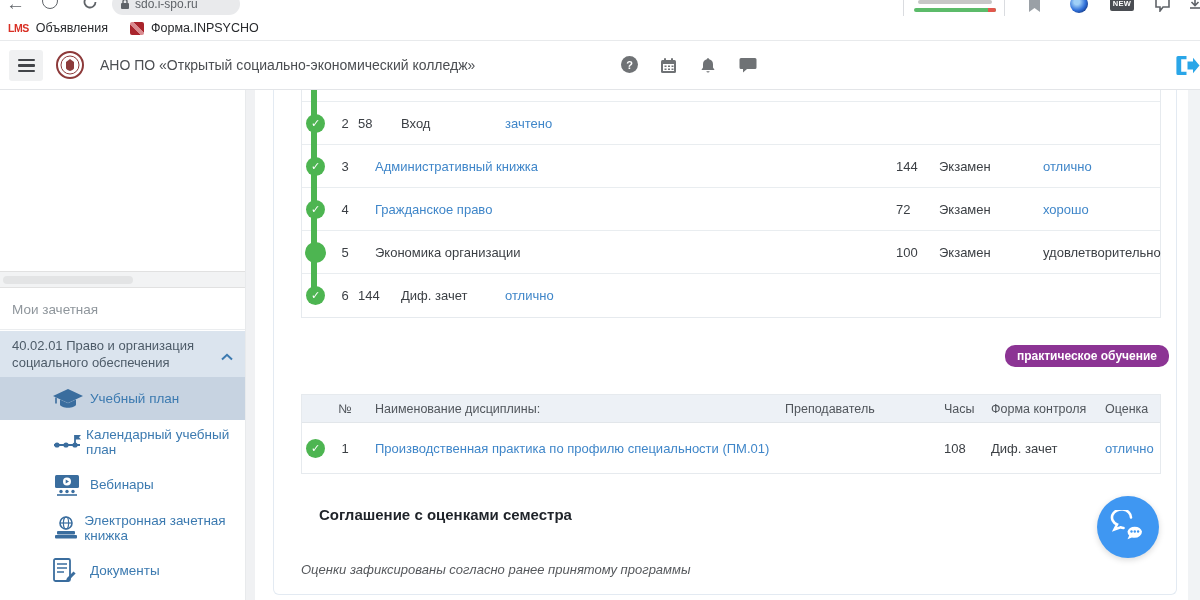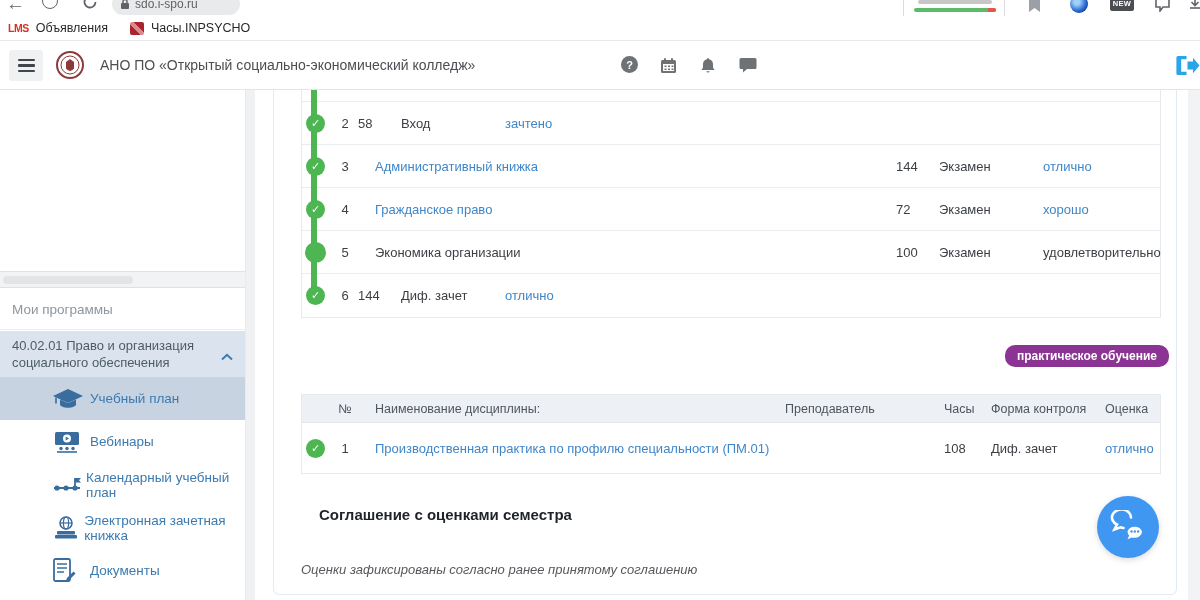--- a/index.html
+++ b/index.html
@@ -140,21 +140,21 @@
           <path d="M7 1v8M3.5 6 7 9.5 10.5 6" fill="none" stroke="#5f6368" stroke-width="1.6"></path>
           <path d="M2 12h10" stroke="#5f6368" stroke-width="1.6"></path>
         </svg>
     </span>
   </div>
 
   <div class="bookmarks">
     <span class="lms-logo">LMS</span>
     <span class="bm-label">Объявления</span>
     <span class="shield-fav"></span>
-    <span class="bm-label">Часы.INPSYCHO</span>
+    <span class="bm-label">Форма.INPSYCHO</span>
   </div>
 
   <div class="app-header">
     <div class="hamburger">
         <i></i>
         <i></i>
         <i></i>
       </div>
     <span class="org-logo">
       <svg width="28" height="28" viewBox="0 0 28 28">
@@ -191,21 +191,21 @@
           <path d="M4 2h8.5v3.2H7.2v12.6h5.3V21H4a1.6 1.6 0 0 1-1.6-1.6V3.6A1.6 1.6 0 0 1 4 2z" fill="#2aa6e8"></path>
           <path d="M13.5 7.6h5.5V3.8l6.5 7.7-6.5 7.7v-3.8h-5.5z" fill="#2aa6e8"></path>
         </svg>
     </span>
   </div>
 
   <div class="sidebar">
     <div class="sb-hscroll">
         <i></i>
       </div>
-    <div class="sb-title">Мои программы</div>
+    <div class="sb-title">Мои зачетная</div>
     <div class="sb-program">
       <span>40.02.01 Право и организация социального обеспечения</span>
       <span class="sb-chevron">
         <svg width="12" height="8" viewBox="0 0 12 8">
             <path d="M1 6.5 6 1.8l5 4.7" fill="none" stroke="#3c7ab0" stroke-width="2"></path>
           </svg>
       </span>
     </div>
     <div class="sb-items">
       <div class="sb-item active">
@@ -213,47 +213,47 @@
           <svg width="32" height="22" viewBox="0 0 32 22">
               <path d="M16 1 31 8l-15 7L1 8z" fill="#3a6d9e"></path>
               <path d="M8 11.5v5c0 1.8 4 3.2 8 3.2s8-1.4 8-3.2v-5l-8 3.7z" fill="#3a6d9e"></path>
               <path d="M4 9.5v6" stroke="#3a6d9e" stroke-width="1.6"></path>
             </svg>
         </span>
         <span class="sb-label">Учебный план</span>
       </div>
       <div class="sb-item">
         <span class="sb-ico">
+          <svg width="30" height="20" viewBox="0 0 30 20">
+              <path d="M2 13h26" stroke="#3a6d9e" stroke-width="2"></path>
+              <circle cx="5" cy="13" r="2.6" fill="#3a6d9e"></circle>
+              <circle cx="14" cy="13" r="2.6" fill="#3a6d9e"></circle>
+              <circle cx="23" cy="13" r="2.6" fill="#3a6d9e"></circle>
+              <path d="M23 12V3" stroke="#3a6d9e" stroke-width="1.8"></path>
+              <path d="M23 3h6l-2 2.3 2 2.3h-6z" fill="#3a6d9e"></path>
+            </svg>
+        </span>
+        <span class="sb-label">Календарный учебный план</span>
+      </div>
+      <div class="sb-item">
+        <span class="sb-ico">
           <svg width="30" height="22" viewBox="0 0 30 22">
               <rect x="3" y="1" width="24" height="13" rx="1.5" fill="#3a6d9e"></rect>
               <circle cx="15" cy="7.5" r="4" fill="#fff"></circle>
               <path d="M13.7 5.5 17 7.5l-3.3 2z" fill="#3a6d9e"></path>
               <circle cx="9" cy="17.5" r="1.7" fill="#3a6d9e"></circle>
               <circle cx="15" cy="17.5" r="1.7" fill="#3a6d9e"></circle>
               <circle cx="21" cy="17.5" r="1.7" fill="#3a6d9e"></circle>
               <path d="M5 21h20" stroke="#3a6d9e" stroke-width="1.6"></path>
             </svg>
         </span>
         <span class="sb-label">Вебинары</span>
       </div>
       <div class="sb-item">
         <span class="sb-ico">
-          <svg width="30" height="20" viewBox="0 0 30 20">
-              <path d="M2 13h26" stroke="#3a6d9e" stroke-width="2"></path>
-              <circle cx="5" cy="13" r="2.6" fill="#3a6d9e"></circle>
-              <circle cx="14" cy="13" r="2.6" fill="#3a6d9e"></circle>
-              <circle cx="23" cy="13" r="2.6" fill="#3a6d9e"></circle>
-              <path d="M23 12V3" stroke="#3a6d9e" stroke-width="1.8"></path>
-              <path d="M23 3h6l-2 2.3 2 2.3h-6z" fill="#3a6d9e"></path>
-            </svg>
-        </span>
-        <span class="sb-label">Календарный учебный план</span>
-      </div>
-      <div class="sb-item">
-        <span class="sb-ico">
           <svg width="28" height="24" viewBox="0 0 28 24">
               <circle cx="14" cy="7" r="6" fill="none" stroke="#3a6d9e" stroke-width="1.6"></circle>
               <ellipse cx="14" cy="7" rx="2.6" ry="6" fill="none" stroke="#3a6d9e" stroke-width="1.2"></ellipse>
               <path d="M8 7h12" stroke="#3a6d9e" stroke-width="1.2"></path>
               <rect x="5" y="15" width="18" height="3.4" rx="1" fill="#3a6d9e"></rect>
               <rect x="3" y="19" width="22" height="3.4" rx="1" fill="#3a6d9e"></rect>
             </svg>
         </span>
         <span class="sb-label">Электронная зачетная книжка</span>
       </div>
@@ -339,21 +339,21 @@
         <span class="p-num">1</span>
         <span class="p-name"><a class="lnk">Производственная практика по профилю специальности (ПМ.01)</a></span>
         <span class="p-teacher"></span>
         <span class="p-hours">108</span>
         <span class="p-ctrl">Диф. зачет</span>
         <span class="p-grade"><a class="lnk">отлично</a></span>
       </div>
     </div>
 
     <div class="sec-title agree-title">Соглашение с оценками семестра</div>
-    <div class="agree-note">Оценки зафиксированы согласно ранее принятому соглашению</div>
+    <div class="agree-note">Оценки зафиксированы согласно ранее принятому программы</div>
   </div>
 
   <div class="fab">
     <svg width="38" height="34" viewBox="0 0 38 34">
       <path d="M22 7.5a9.5 8 0 1 0-14 7l-2.5 5 6-2.2a11 9 0 0 0 3 .7" fill="none" stroke="#fff" stroke-width="2.6" stroke-linecap="round"></path>
       <path d="M33 21.5a7.5 6.3 0 0 1-7.5 6.3 9 9 0 0 1-2.6-.4l-4.4 1.8 1.7-3.6a6.1 6.1 0 0 1-1.7-4.1 7.5 6.3 0 0 1 14.5 0z" fill="#fff"></path>
       <circle cx="22.5" cy="21.5" r="1.2" fill="#3f97f2"></circle>
         <circle cx="25.8" cy="21.5" r="1.2" fill="#3f97f2"></circle>
         <circle cx="29.1" cy="21.5" r="1.2" fill="#3f97f2"></circle>
     </svg>

